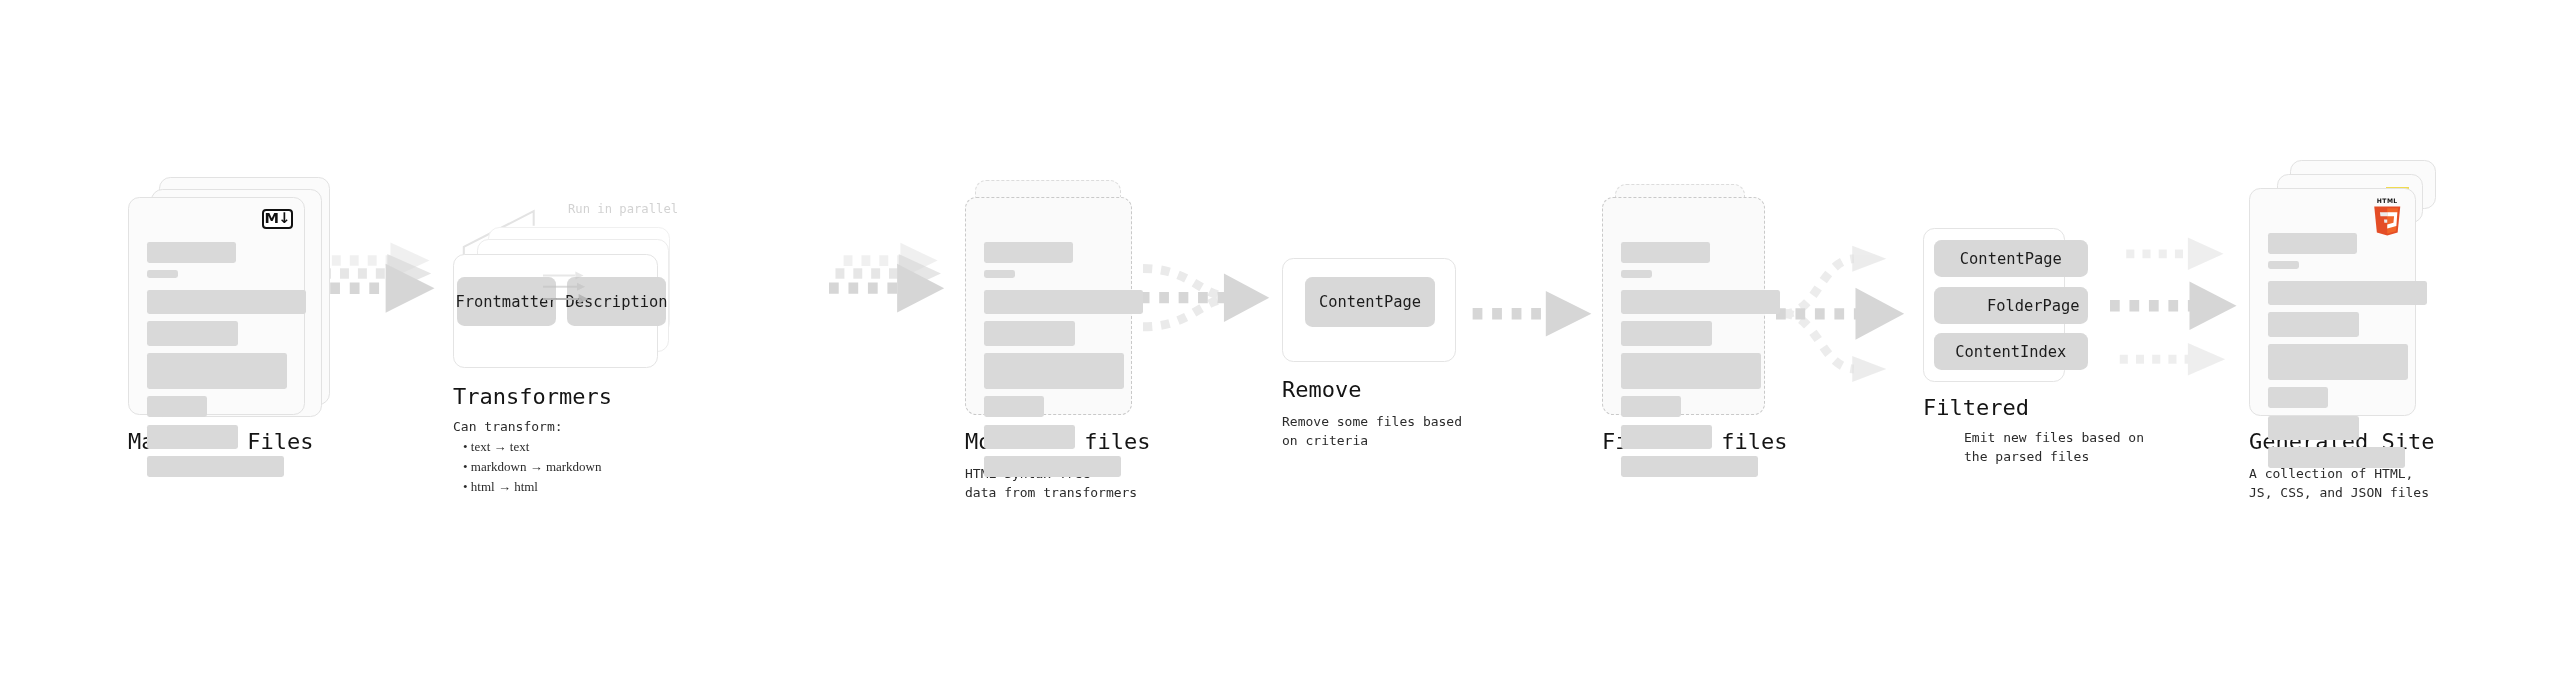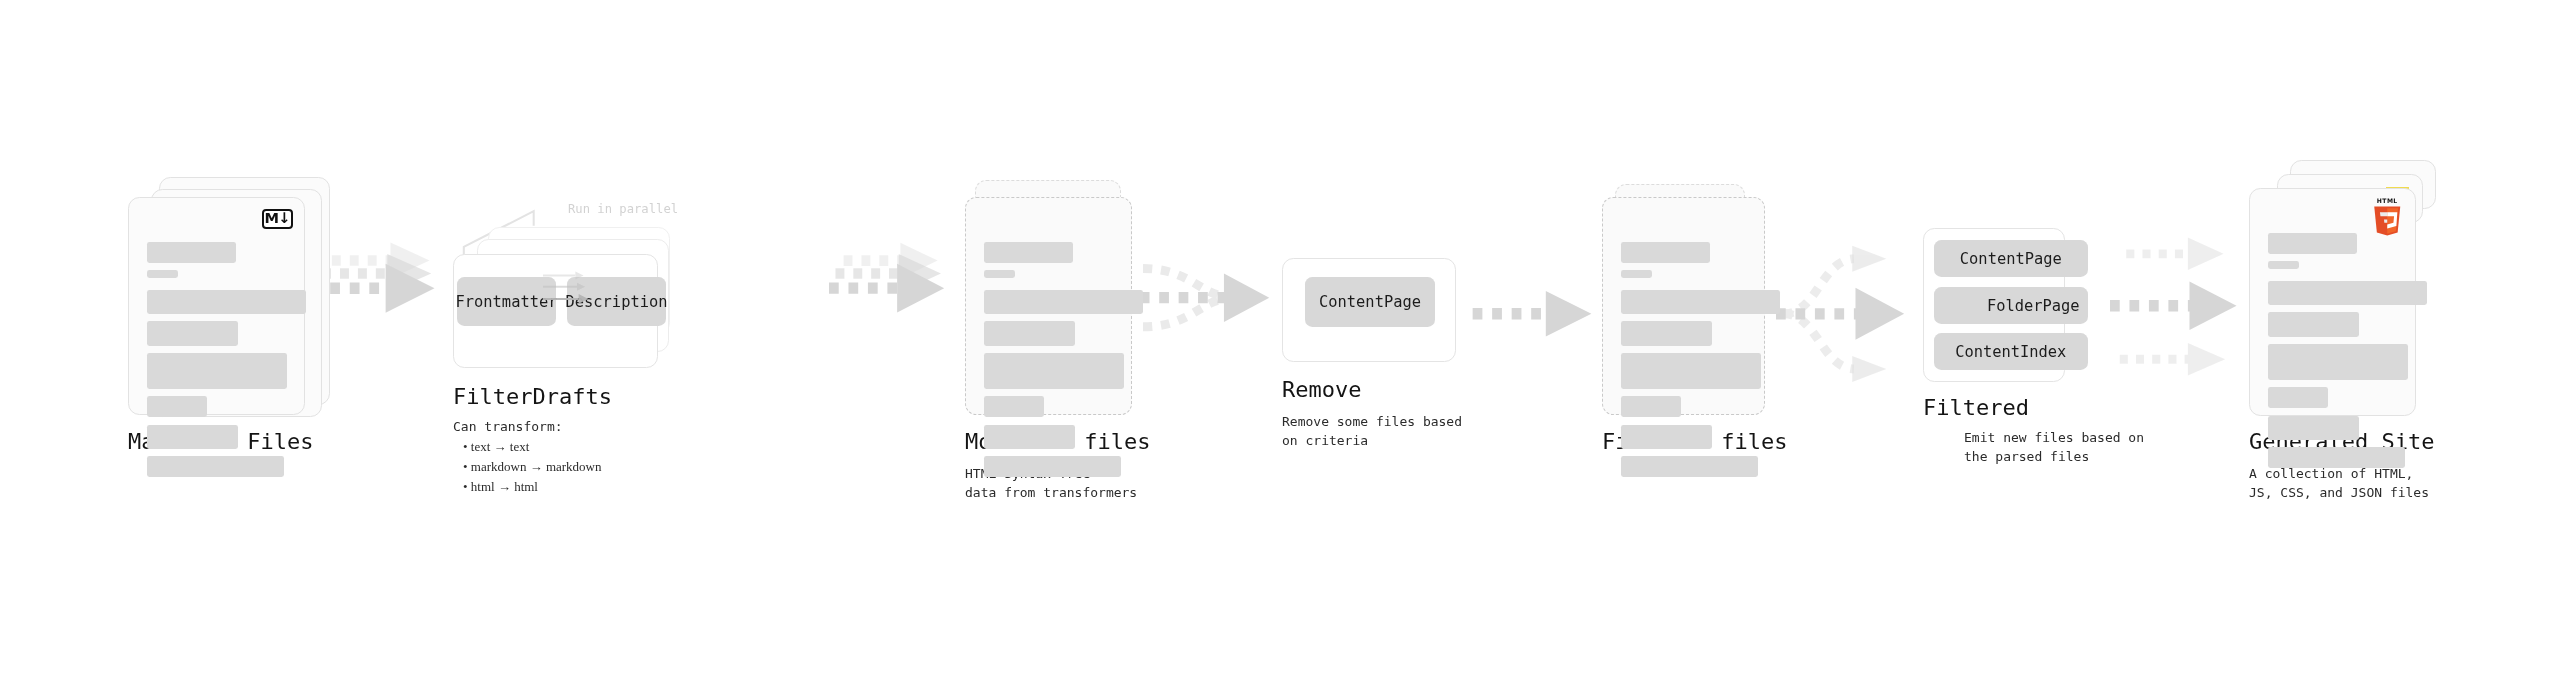--- a/index.html
+++ b/index.html
@@ -159,21 +159,21 @@
       <g opacity="0.55" stroke="#bfbfbf" stroke-width="2.5" fill="none">
         <line x1="0" y1="23" x2="42" y2="23"></line>
           <polygon points="42,18 52,23 42,28" fill="#bfbfbf" stroke="none"></polygon>
       </g>
       <g opacity="0.95" stroke="#b5b5b5" stroke-width="2.5" fill="none">
         <line x1="0" y1="38" x2="44" y2="38"></line>
           <polygon points="44,32 56,38 44,44" fill="#b5b5b5" stroke="none"></polygon>
       </g>
     </svg>
 
-    <div class="title" style="left:453px; top:384px;">FilterDrafts</div>
+    <div class="title" style="left:453px; top:384px;">Transformers</div>
     <div class="sub" style="left:453px; top:418px;">Can transform:</div>
     <div class="bullets" style="left:463px; top:437px;font-family:Liberation Serif, serif;">
       <div>• text → text</div>
       <div>• markdown → markdown</div>
       <div>• html → html</div>
     </div>
   </div>
 
   <svg class="arrowsvg" style="left:829px; top:236px;" width="146" height="106" viewBox="0 0 180 130">
     <g opacity="0.35">

